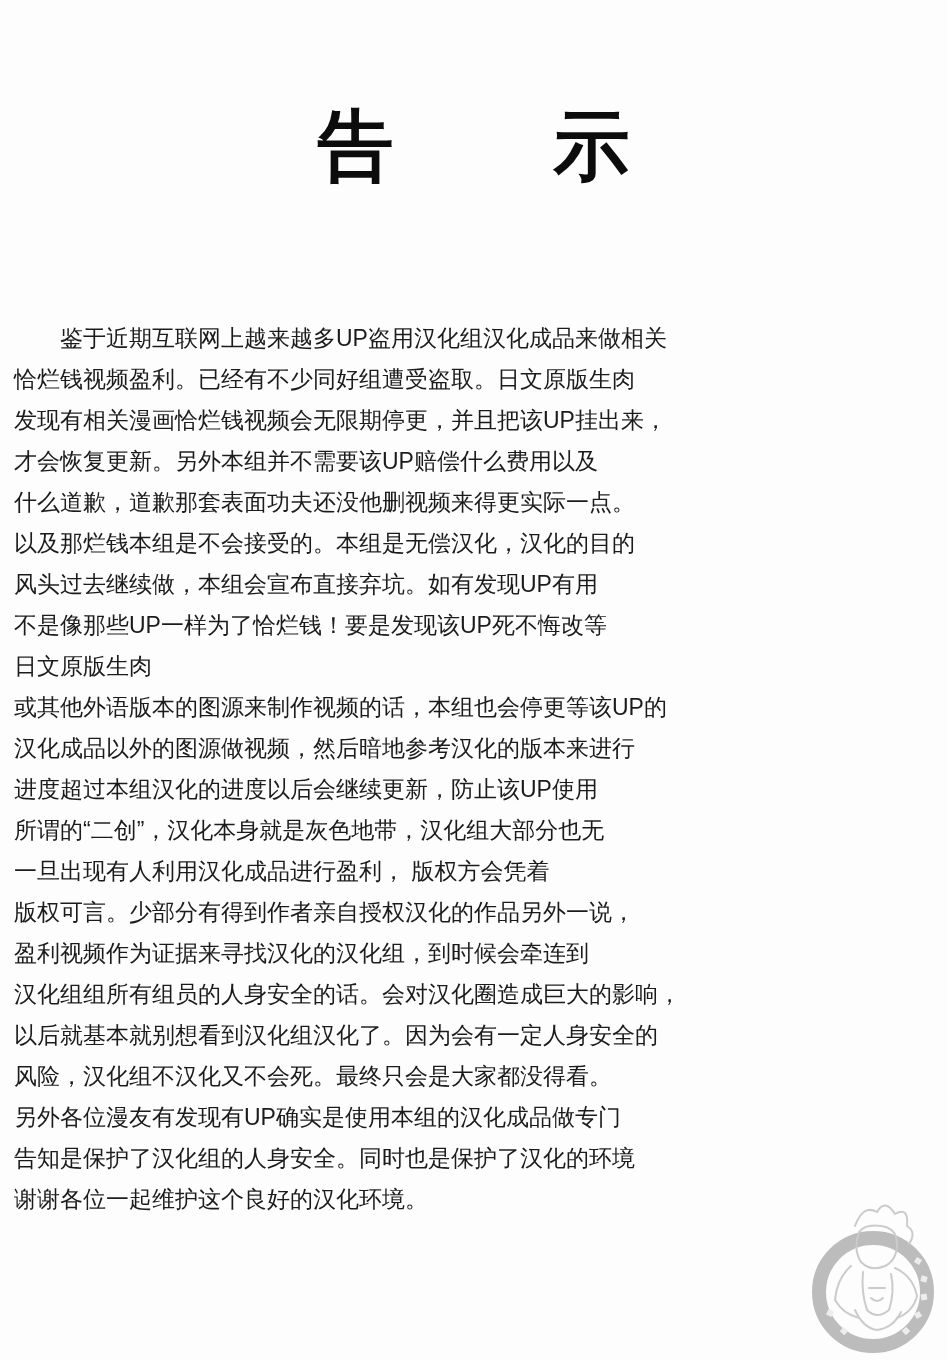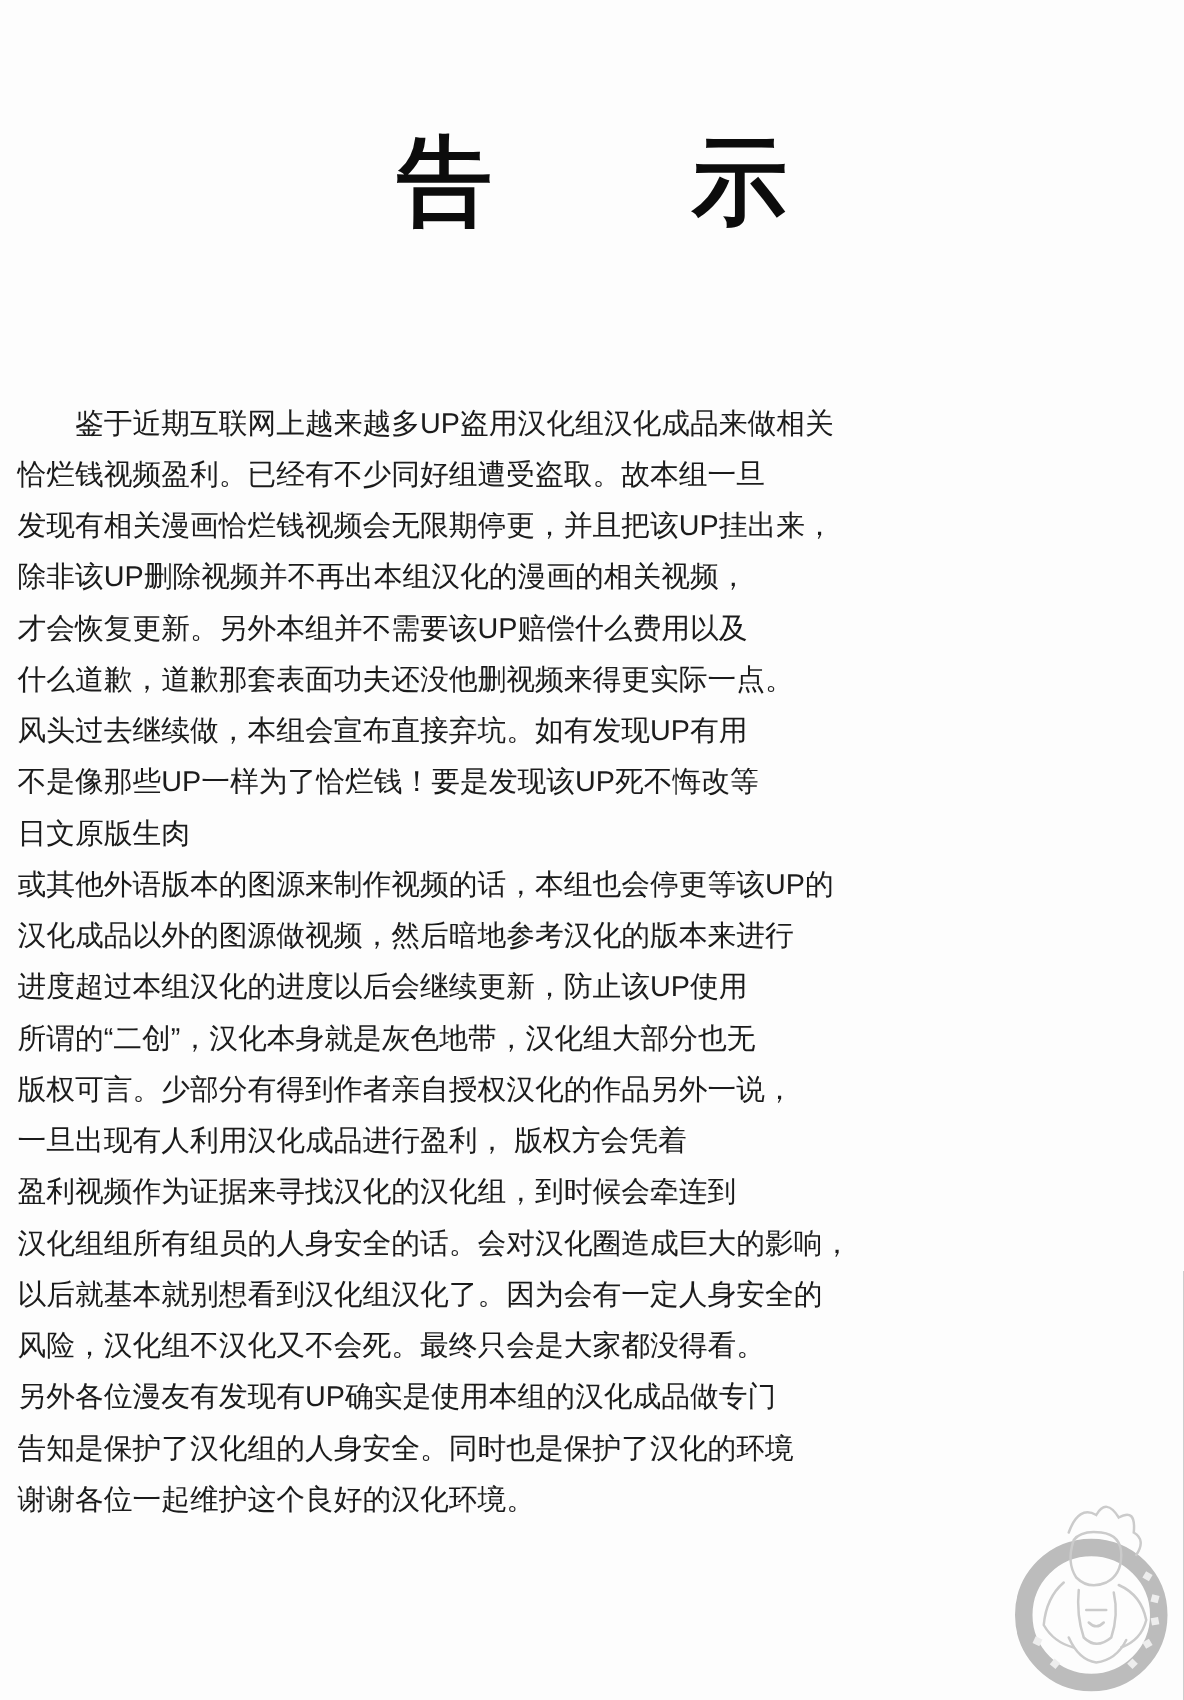--- a/index.html
+++ b/index.html
@@ -55,34 +55,34 @@
 
 <div class="page">
 
   <h1 class="title">
     <span>告</span>
     <span>示</span>
   </h1>
 
   <div class="body-text">
       <div class="line">　　鉴于近期互联网上越来越多UP盗用汉化组汉化成品来做相关</div>
-      <div class="line">恰烂钱视频盈利。已经有不少同好组遭受盗取。故本组一旦</div>
+      <div class="line">恰烂钱视频盈利。已经有不少同好组遭受盗取。日文原版生肉</div>
       <div class="line">发现有相关漫画恰烂钱视频会无限期停更，并且把该UP挂出来，</div>
-      <div class="line">除非该UP删除视频并不再出本组汉化的漫画的相关视频，</div>
       <div class="line">才会恢复更新。另外本组并不需要该UP赔偿什么费用以及</div>
       <div class="line">什么道歉，道歉那套表面功夫还没他删视频来得更实际一点。</div>
+      <div class="line">以及那烂钱本组是不会接受的。本组是无偿汉化，汉化的目的</div>
       <div class="line">风头过去继续做，本组会宣布直接弃坑。如有发现UP有用</div>
       <div class="line">不是像那些UP一样为了恰烂钱！要是发现该UP死不悔改等</div>
       <div class="line">日文原版生肉</div>
       <div class="line">或其他外语版本的图源来制作视频的话，本组也会停更等该UP的</div>
       <div class="line">汉化成品以外的图源做视频，然后暗地参考汉化的版本来进行</div>
       <div class="line">进度超过本组汉化的进度以后会继续更新，防止该UP使用</div>
       <div class="line">所谓的“二创”，汉化本身就是灰色地带，汉化组大部分也无</div>
+      <div class="line">一旦出现有人利用汉化成品进行盈利， 版权方会凭着</div>
       <div class="line">版权可言。少部分有得到作者亲自授权汉化的作品另外一说，</div>
-      <div class="line">一旦出现有人利用汉化成品进行盈利， 版权方会凭着</div>
       <div class="line">盈利视频作为证据来寻找汉化的汉化组，到时候会牵连到</div>
       <div class="line">汉化组组所有组员的人身安全的话。会对汉化圈造成巨大的影响，</div>
       <div class="line">以后就基本就别想看到汉化组汉化了。因为会有一定人身安全的</div>
       <div class="line">风险，汉化组不汉化又不会死。最终只会是大家都没得看。</div>
       <div class="line">另外各位漫友有发现有UP确实是使用本组的汉化成品做专门</div>
       <div class="line">告知是保护了汉化组的人身安全。同时也是保护了汉化的环境</div>
       <div class="line">谢谢各位一起维护这个良好的汉化环境。</div>
     </div>
 
   <svg class="watermark" viewBox="0 0 170 170" xmlns="http://www.w3.org/2000/svg">

